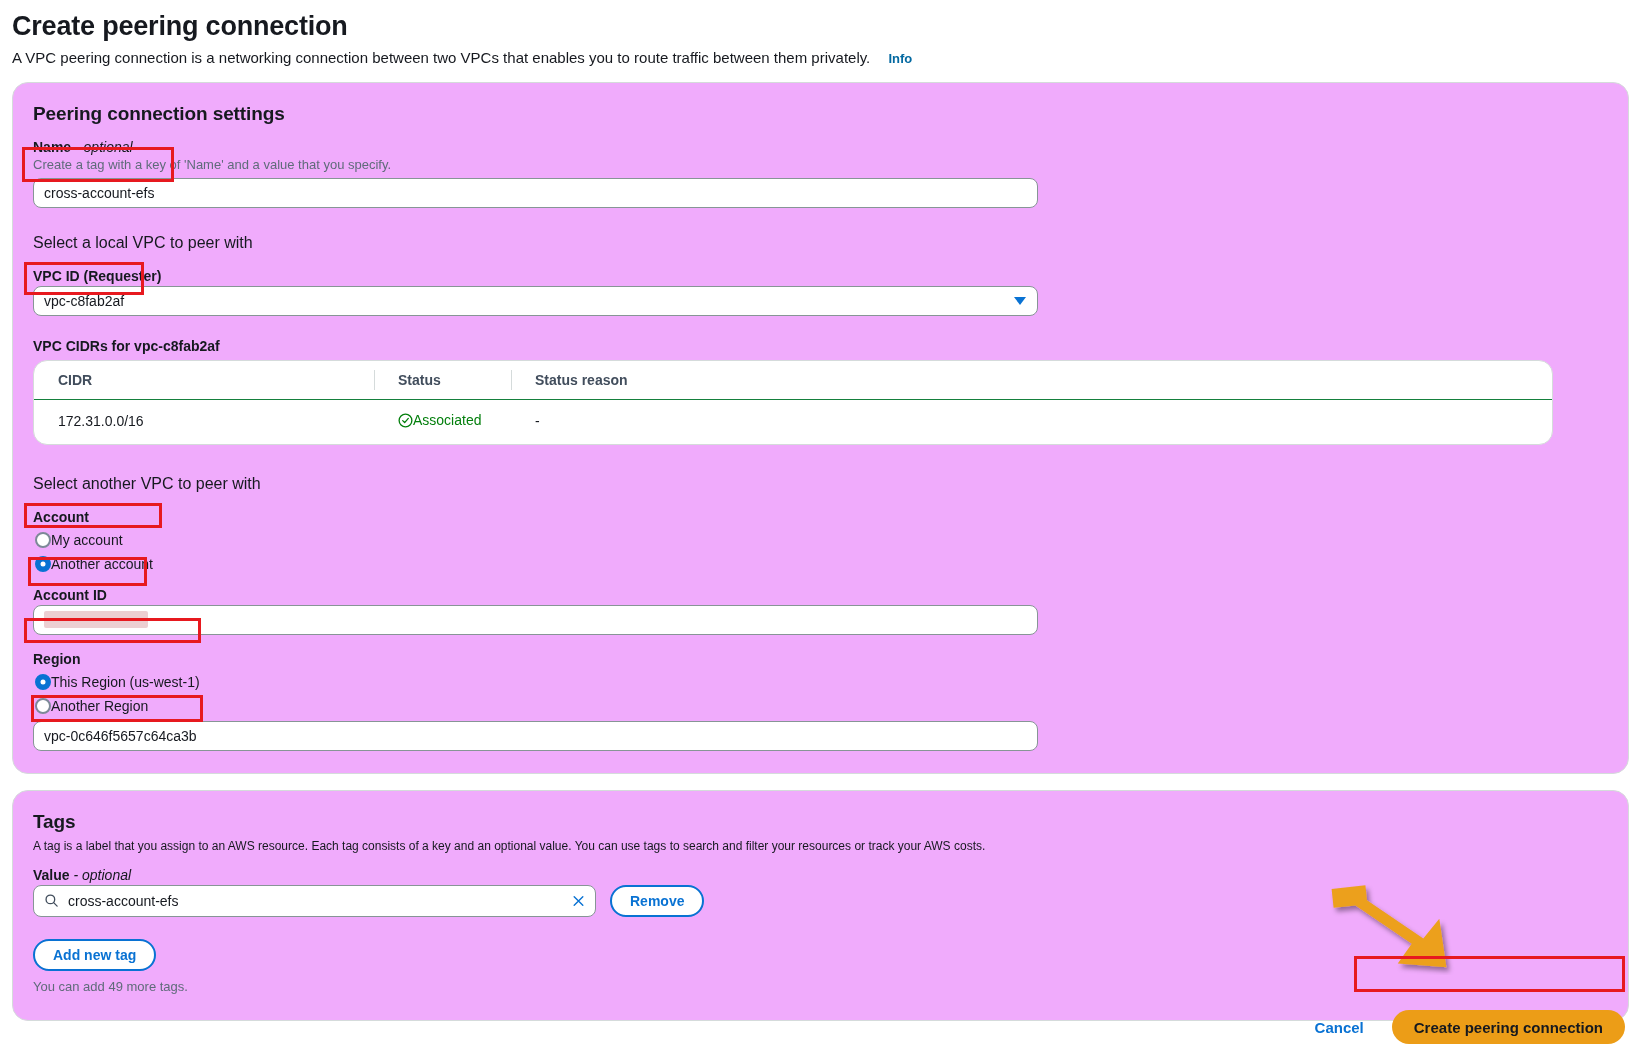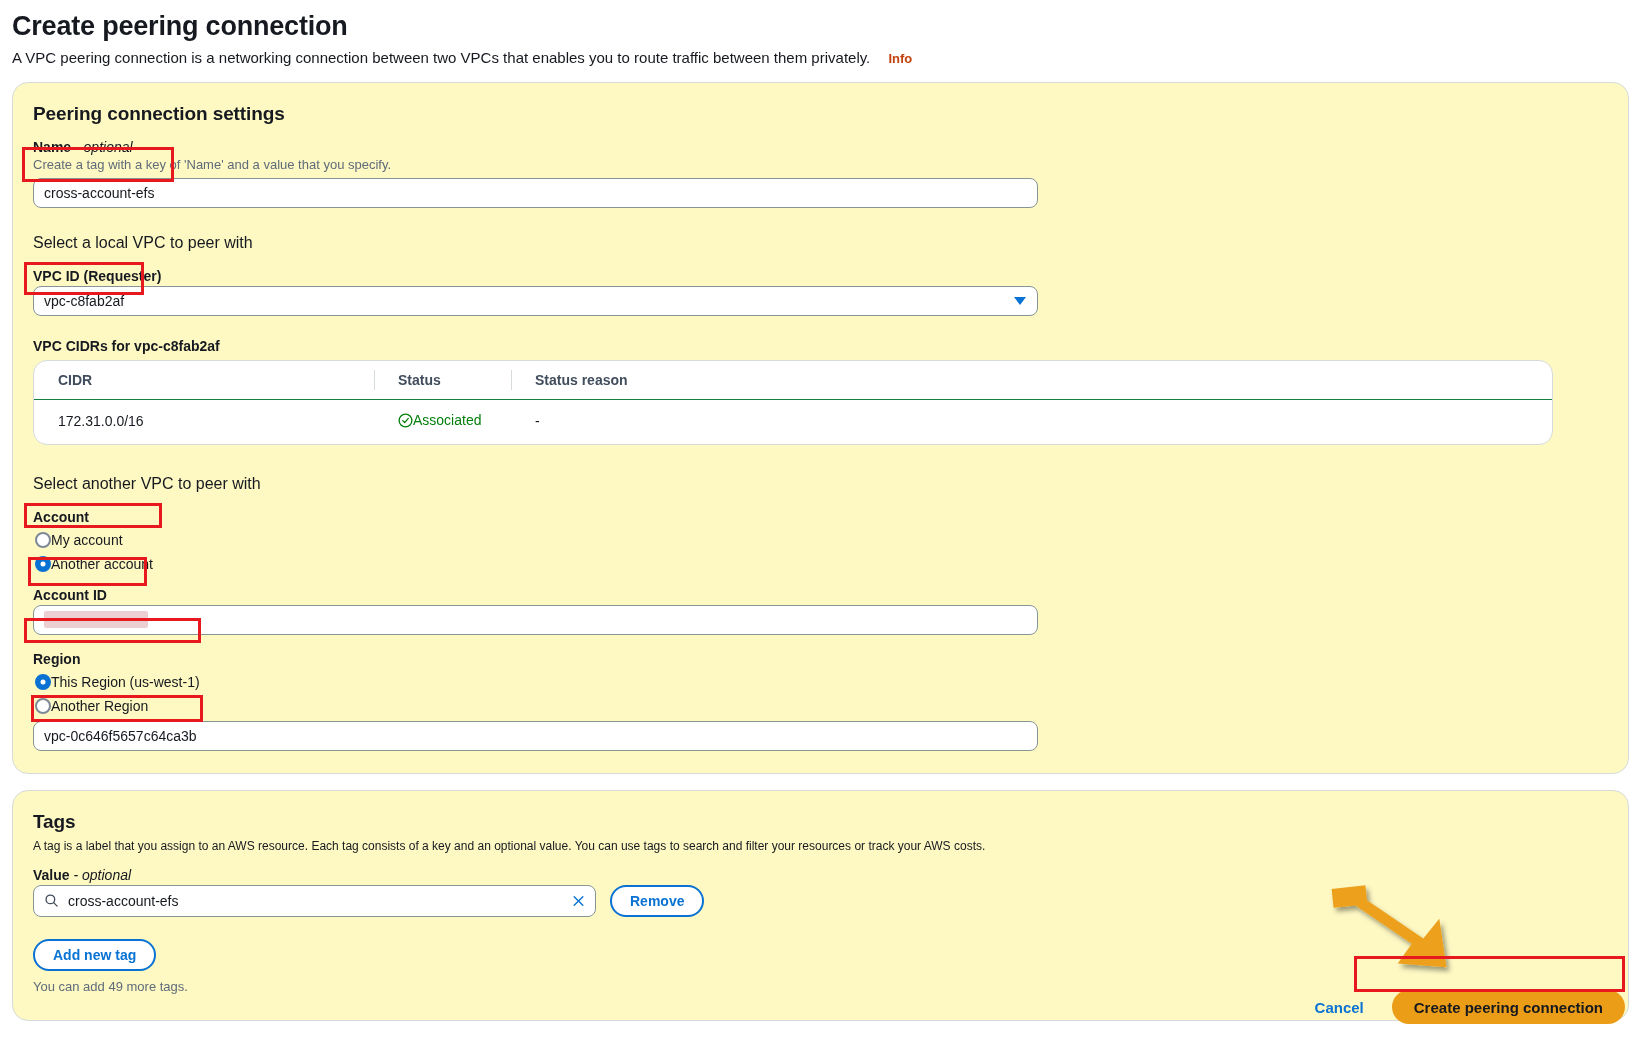--- a/index.html
+++ b/index.html
@@ -26,32 +26,32 @@
     font-weight: bold;
     letter-spacing: -0.2px;
     color: #16191f;
   }
   .hdr .sub {
     font-size: 15px;
     line-height: 20px;
     color: #16191f;
   }
   .info-link {
-    color: #c2410c;
+    color: #0369a1;
     font-size: 13px;
     font-weight: bold;
     margin-left: 14px;
     text-decoration: none;
     cursor: pointer;
   }
 
   
   .container {
     margin: 13px 12px 16px 12px;
-    background: #fef9c3;
+    background: #f0abfc;
     border: 1px solid #d5dbdb;
     border-radius: 16px;
     padding: 20px 20px 22px 20px;
   }
   .container.tags-box { padding-bottom: 26px; }
   .sec-title {
     font-size: 19px;
     font-weight: bold;
     color: #16191f;
     margin: 0 0 14px 0;
@@ -233,21 +233,21 @@
   .more-tags {
     font-size: 13px;
     color: #5f6b7a;
     margin-top: 8px;
   }
 
   
   .footer {
     position: absolute;
     right: 16px;
-    bottom: 28px;
+    bottom: 8px;
     display: flex;
     align-items: center;
     gap: 22px;
   }
   .cancel-btn {
     color: #0972d3;
     font-size: 15px;
     font-weight: bold;
     background: none;
     border: none;

